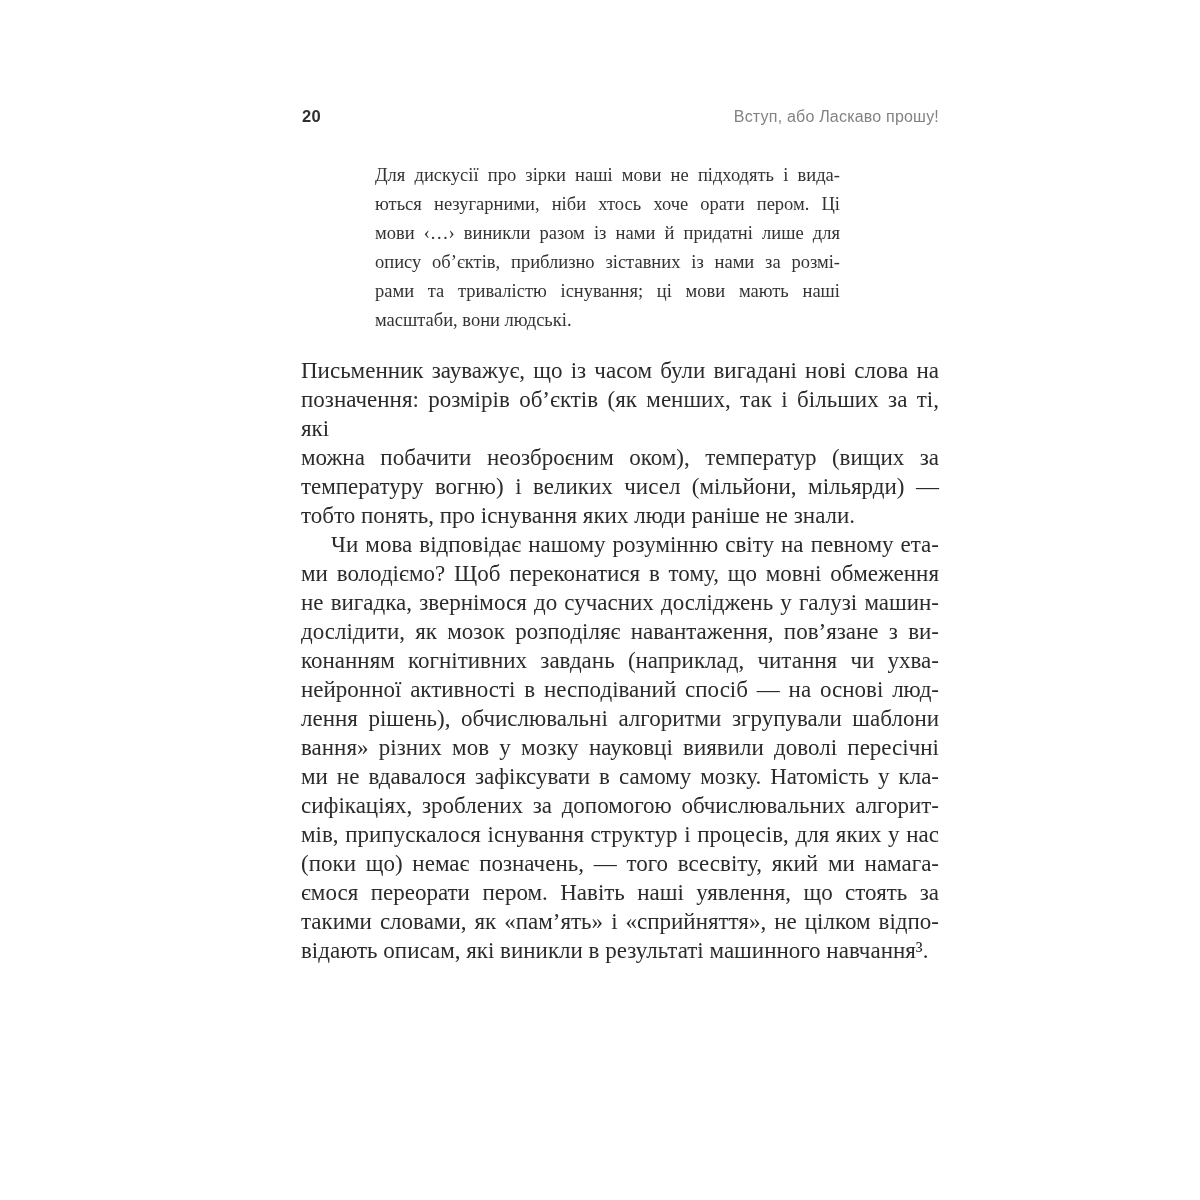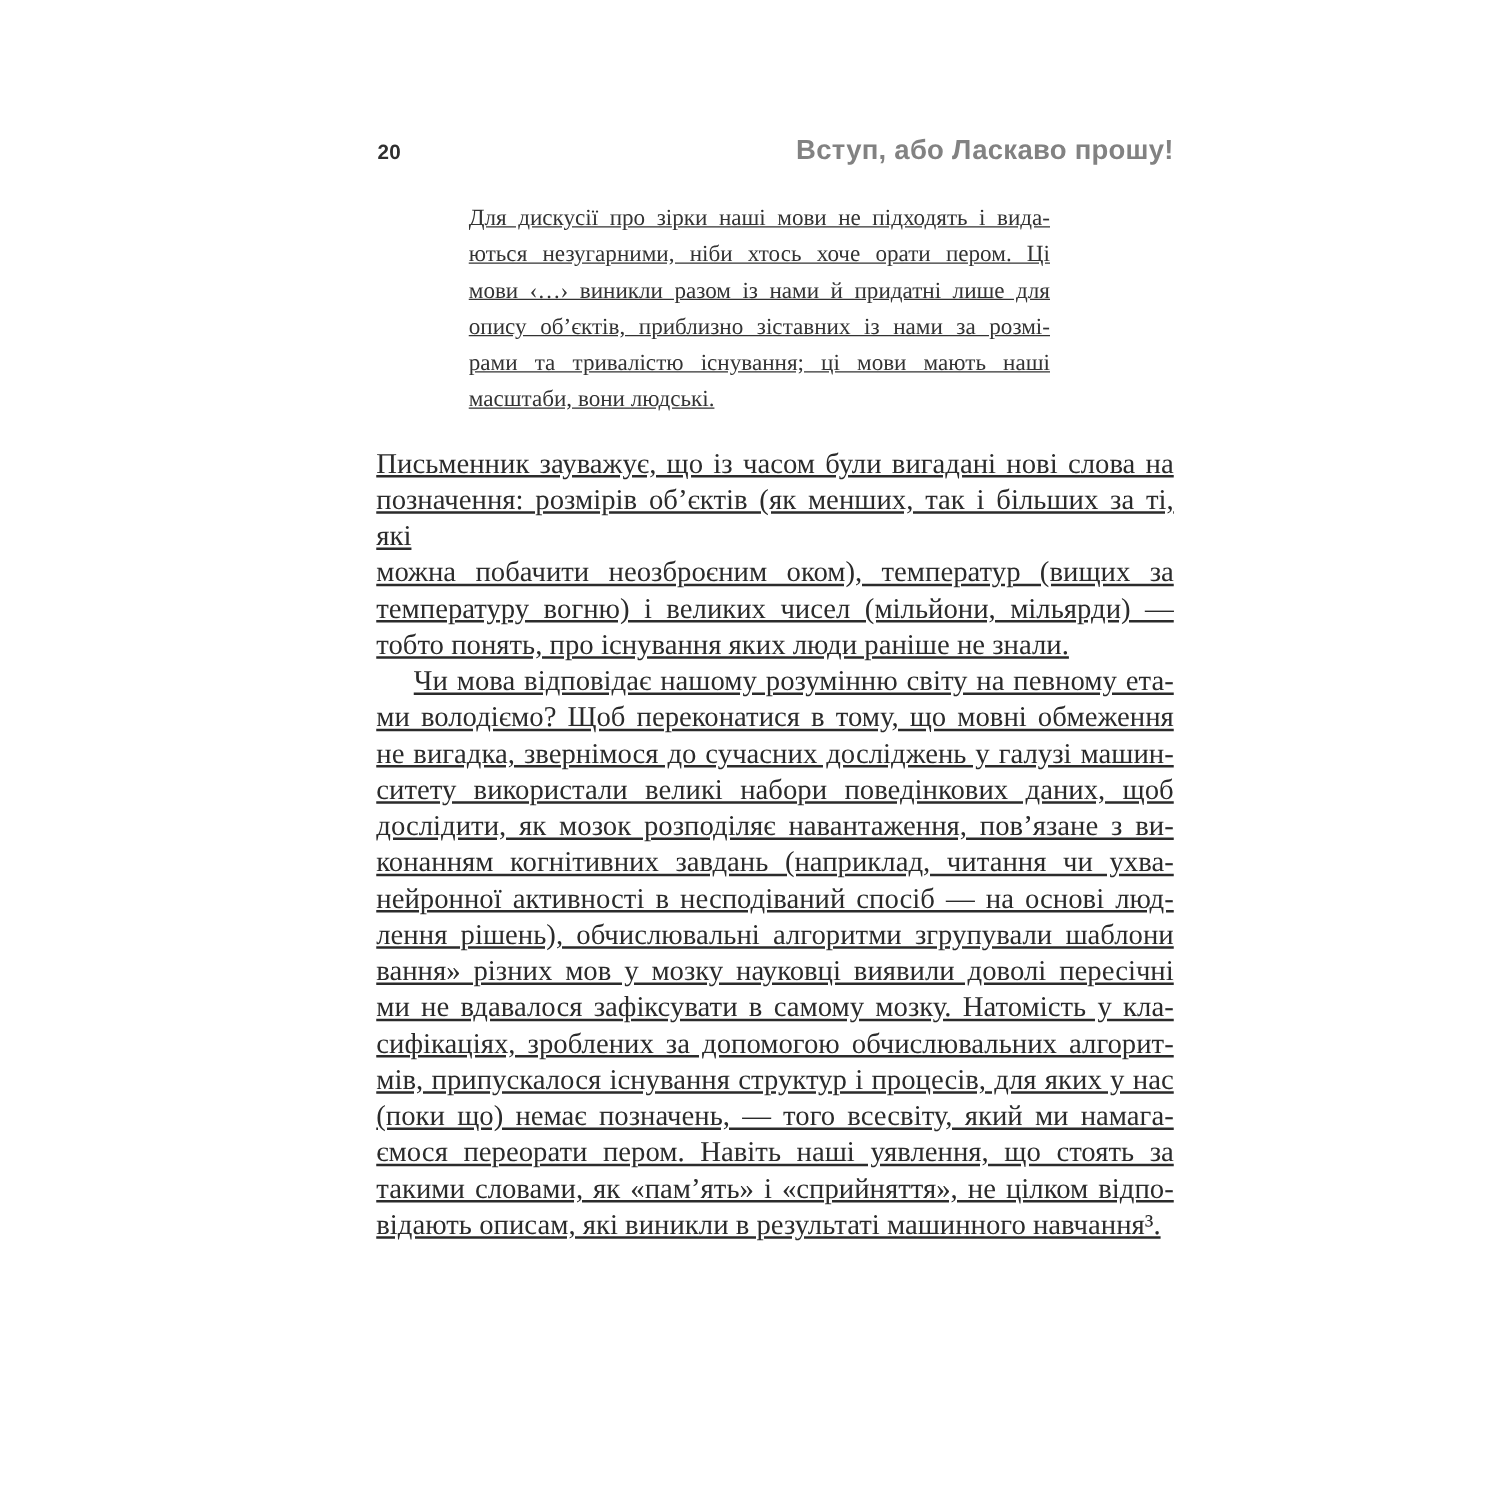--- a/index.html
+++ b/index.html
@@ -27,22 +27,22 @@
   }
   .page-number {
     font-family: "Liberation Sans", sans-serif;
     font-weight: 700;
     font-size: 16.5px;
     color: #2f2f2f;
     letter-spacing: 0.3px;
   }
   .running-head {
     font-family: "Liberation Sans", sans-serif;
-    font-weight: 700;
-    font-size: 22px;
+    font-weight: 400;
+    font-size: 16px;
     color: #828282;
     letter-spacing: 0.2px;
   }
   .block-quote {
     position: absolute;
     left: 375px;
     top: 161px;
     width: 465px;
     margin: 0;
     font-size: 18.5px;
@@ -59,21 +59,20 @@
     color: #2b2b2b;
   }
   .para {
     margin: 0;
     padding: 0;
   }
   .line {
     display: block;
     text-align: justify;
     text-align-last: justify;
-    text-decoration: underline;
   }
   .line.last {
     text-align-last: left;
   }
   .para-indent .line:first-child {
     text-indent: 30px;
   }
 </style>
 </head>
 <body>
@@ -99,21 +98,20 @@
         <span class="line">Письменник зауважує, що із часом були вигадані нові слова на</span>
         <span class="line">позначення: розмірів об’єктів (як менших, так і більших за ті, які</span>
         <span class="line">можна побачити неозброєним оком), температур (вищих за</span>
         <span class="line">температуру вогню) і великих чисел (мільйони, мільярди) —</span>
         <span class="line last">тобто понять, про існування яких люди раніше не знали.</span>
       </p>
     <p class="para para-indent">
         <span class="line">Чи мова відповідає нашому розумінню світу на певному ета-</span>
         <span class="line">ми володіємо? Щоб переконатися в тому, що мовні обмеження</span>
         <span class="line">не вигадка, звернімося до сучасних досліджень у галузі машин-</span>
-        <span class="line">ситету використали великі набори поведінкових даних, щоб</span>
         <span class="line">дослідити, як мозок розподіляє навантаження, пов’язане з ви-</span>
         <span class="line">конанням когнітивних завдань (наприклад, читання чи ухва-</span>
         <span class="line">нейронної активності в несподіваний спосіб — на основі люд-</span>
         <span class="line">лення рішень), обчислювальні алгоритми згрупували шаблони</span>
         <span class="line">вання» різних мов у мозку науковці виявили доволі пересічні</span>
         <span class="line">ми не вдавалося зафіксувати в самому мозку. Натомість у кла-</span>
         <span class="line">сифікаціях, зроблених за допомогою обчислювальних алгорит-</span>
         <span class="line">мів, припускалося існування структур і процесів, для яких у нас</span>
         <span class="line">(поки що) немає позначень, — того всесвіту, який ми намага-</span>
         <span class="line">ємося переорати пером. Навіть наші уявлення, що стоять за</span>

